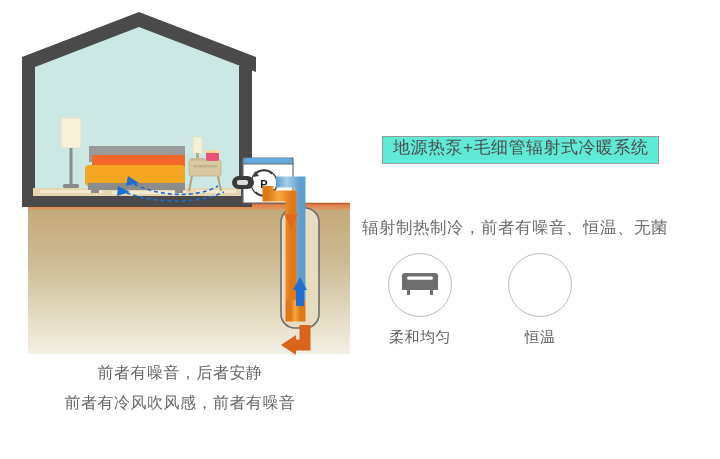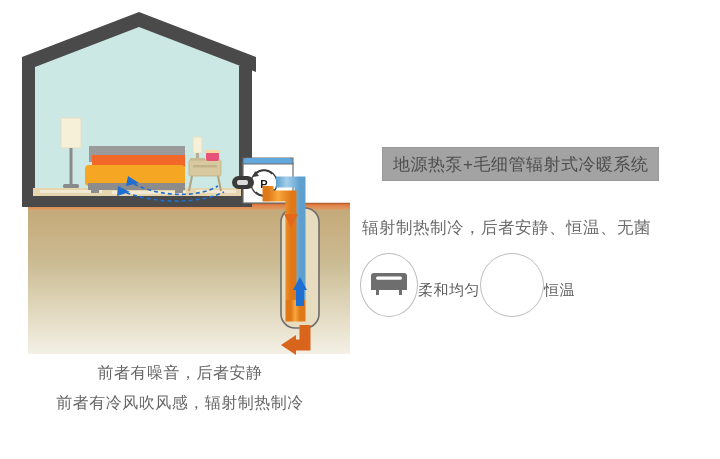--- a/index.html
+++ b/index.html
@@ -30,29 +30,29 @@
     position: absolute;
     left: 360px;
     top: 0;
     width: 360px;
     height: 360px;
   }
 
   #title-box {
     position: absolute;
     left: 22px;
-    top: 147px;
+    top: 136px;
     border: 1px solid #9a9a9a;
-    padding: 8px 10px 7px 10px;
+    padding: 2px 10px 7px 10px;
     font-size: 17px;
     line-height: 1;
     letter-spacing: 0.5px;
     color: #4d4d4d;
     white-space: nowrap;
-    background: #a3a3a3;
+    background: #5eead4;
   }
 
   #subtitle {
     position: absolute;
     left: 2px;
     top: 217px;
     font-size: 16.5px;
     letter-spacing: 0.5px;
     color: #6b6b6b;
     white-space: nowrap;
@@ -61,20 +61,21 @@
   #feature-row {
     position: absolute;
     left: 0px;
     top: 253px;
     width: 360px;
     display: flex;
   }
   .feature-item {
     width: 120px;
     display: flex;
+    flex-direction: column;
     align-items: center;
   }
   .feature-circle {
     width: 64px;
     height: 64px;
     border-radius: 50%;
     border: 1.6px solid #bdbdbd;
     box-sizing: border-box;
     display: flex;
     align-items: center;
@@ -254,21 +255,21 @@
     <g>
       <rect x="246" y="158" width="44" height="5" fill="#63a8dc"></rect>
     </g>
   </svg>
 </div>
 
 <div id="right-panel">
 
   <div id="title-box">地源热泵+毛细管辐射式冷暖系统</div>
 
-  <div id="subtitle">辐射制热制冷，后者安静、恒温、无菌</div>
+  <div id="subtitle">辐射制热制冷，前者有噪音、恒温、无菌</div>
 
   <div id="feature-row">
 
     <div class="feature-item">
       <div class="feature-circle">
         <svg width="40" height="26" viewBox="0 0 40 26">
           <path d="M2 4 Q2 1 5 1 L35 1 Q38 1 38 4 L38 18 L33 18 L33 23 L30 23 L30 18 L10 18 L10 23 L7 23 L7 18 L2 18 Z" fill="#6e6e6e"></path>
           <rect x="7" y="4.5" width="26" height="3.2" rx="1.6" fill="#ffffff"></rect>
         </svg>
       </div>
@@ -279,14 +280,14 @@
       <div class="feature-circle"></div>
       <div class="feature-label">恒温</div>
     </div>
 
 
   </div>
 </div>
 
 <div id="captions">
   <div class="caption-line">前者有噪音，后者安静</div>
-  <div class="caption-line">前者有冷风吹风感，辐射制热制冷</div>
+  <div class="caption-line">前者有冷风吹风感，前者有噪音</div>
 </div>
 
 </body></html>

